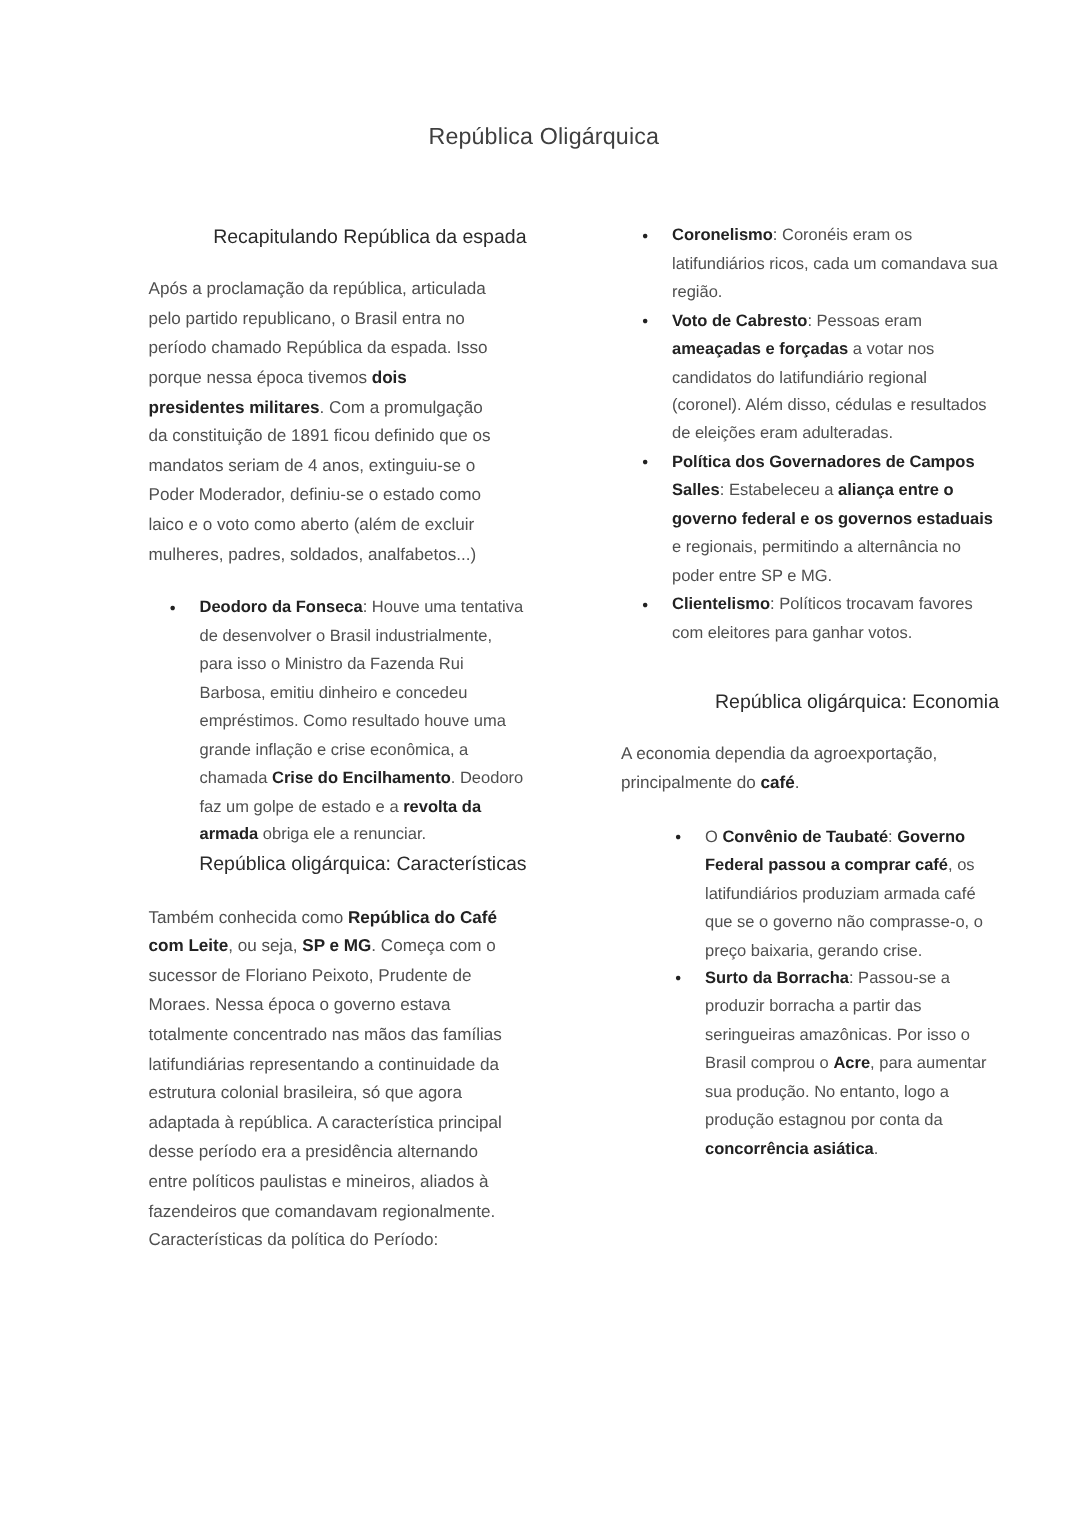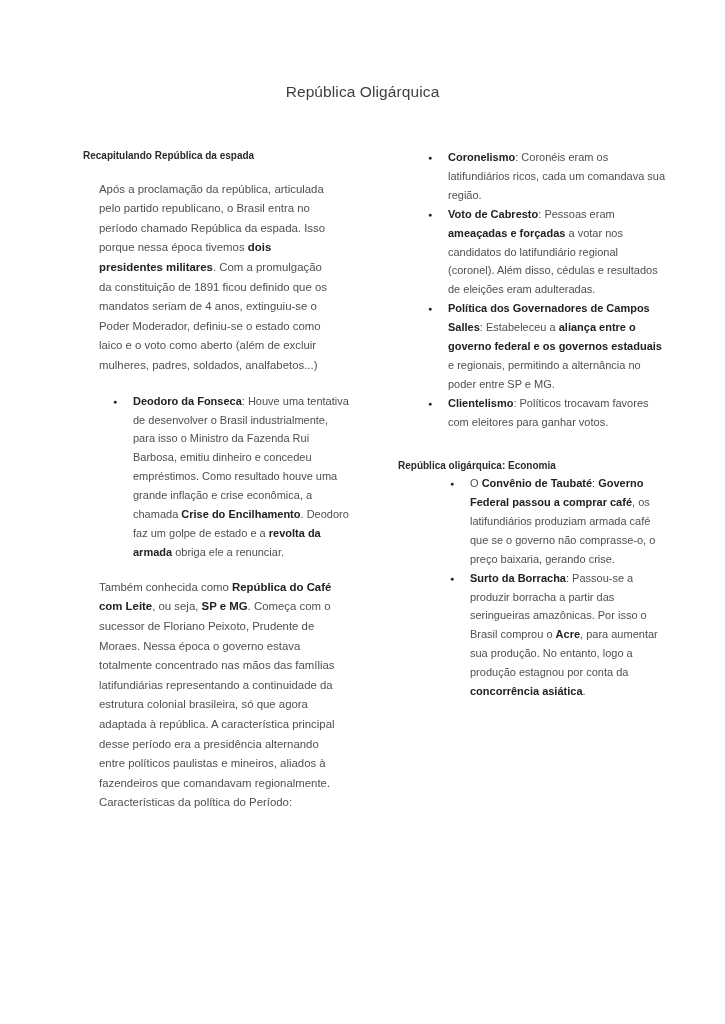--- a/index.html
+++ b/index.html
@@ -32,24 +32,24 @@
   }
   .col {
     position: absolute;
     top: 148px;
     width: 268px;
   }
   .col-left { left: 83px; }
   .col-right { left: 398px; }
 
   .sec-heading {
-    font-size: 10px;
-    font-weight: bold;
+    font-size: 13px;
+    font-weight: normal;
     color: #2b2b2b;
-    text-align: left;
+    text-align: right;
     line-height: 1.55;
     margin: 0 0 1px 0;
   }
   .para {
     font-size: 11.4px;
     line-height: 1.72;
     color: #4f4f4f;
     margin: 16px;
     text-align: left;
   }
@@ -96,37 +96,39 @@
   <div class="col col-left">
 
     <div class="sec-heading">Recapitulando República da espada</div>
 
     <p class="para"><span>Após a proclamação da república, articulada pelo partido republicano, o Brasil entra no período chamado República da espada. Isso porque nessa época tivemos </span><b>dois presidentes militares</b><span>. Com a promulgação da constituição de 1891 ficou definido que os mandatos seriam de 4 anos, extinguiu-se o Poder Moderador, definiu-se o estado como laico e o voto como aberto (além de excluir mulheres, padres, soldados, analfabetos...)</span></p>
 
     <ul class="bul">
     <li><span class="li-text"><b>Deodoro da Fonseca</b><span>: Houve uma tentativa de desenvolver o Brasil industrialmente, para isso o Ministro da Fazenda Rui Barbosa, emitiu dinheiro e concedeu empréstimos. Como resultado houve uma grande inflação e crise econômica, a chamada </span><b>Crise do Encilhamento</b><span>. Deodoro faz um golpe de estado e a </span><b>revolta da armada</b><span> obriga ele a renunciar.</span></span></li>
       </ul>
 
+    <div class="sec-heading">República oligárquica: Características</div>
 
     <p class="para"><span>Também conhecida como </span><b>República do Café com Leite</b><span>, ou seja, </span><b>SP e MG</b><span>. Começa com o sucessor de Floriano Peixoto, Prudente de Moraes. Nessa época o governo estava totalmente concentrado nas mãos das famílias latifundiárias representando a continuidade da estrutura colonial brasileira, só que agora adaptada à república. A característica principal desse período era a presidência alternando entre políticos paulistas e mineiros, aliados à fazendeiros que comandavam regionalmente. Características da política do Período:</span></p>
   </div>
 
   <div class="col col-right">
 
     <ul class="bul">
     <li><span class="li-text"><b>Coronelismo</b><span>: Coronéis eram os latifundiários ricos, cada um comandava sua região.</span></span></li>
         <li><span class="li-text"><b>Voto de Cabresto</b><span>: Pessoas eram </span><b>ameaçadas e forçadas</b><span> a votar nos candidatos do latifundiário regional (coronel). Além disso, cédulas e resultados de eleições eram adulteradas.</span></span></li>
         <li><span class="li-text"><b>Política dos Governadores de Campos Salles</b><span>: Estabeleceu a </span><b>aliança entre o governo federal e os governos estaduais</b><span> e regionais, permitindo a alternância no poder entre SP e MG.</span></span></li>
         <li><span class="li-text"><b>Clientelismo</b><span>: Políticos trocavam favores com eleitores para ganhar votos.</span></span></li>
       </ul>
 
     <div class="spacer-md"></div>
 
     <div class="sec-heading">República oligárquica: Economia</div>
 
+    <p class="para"><span>A economia dependia da agroexportação, principalmente do </span><b>café</b><span>.</span></p>
 
     <ul class="bul deep">
     <li><span class="li-text"><span>O </span><b>Convênio de Taubaté</b><span>: </span><b>Governo Federal passou a comprar café</b><span>, os latifundiários produziam armada café que se o governo não comprasse-o, o preço baixaria, gerando crise.</span></span></li>
         <li><span class="li-text"><b>Surto da Borracha</b><span>: Passou-se a produzir borracha a partir das seringueiras amazônicas. Por isso o Brasil comprou o </span><b>Acre</b><span>, para aumentar sua produção. No entanto, logo a produção estagnou por conta da </span><b>concorrência asiática</b><span>.</span></span></li>
       </ul>
   </div>
 
 </div>
 
 </body></html>

